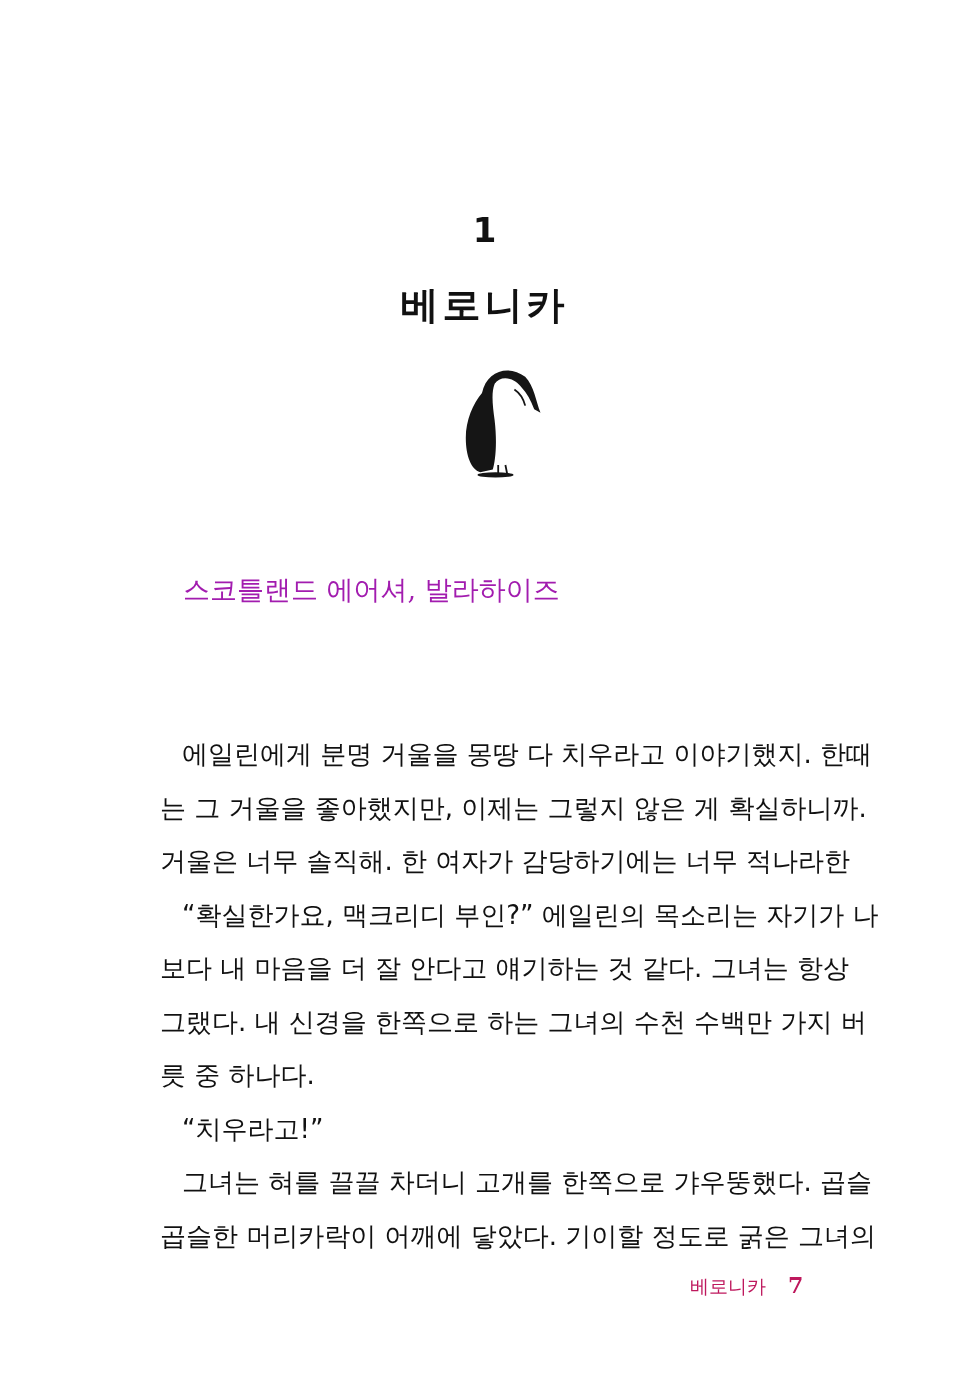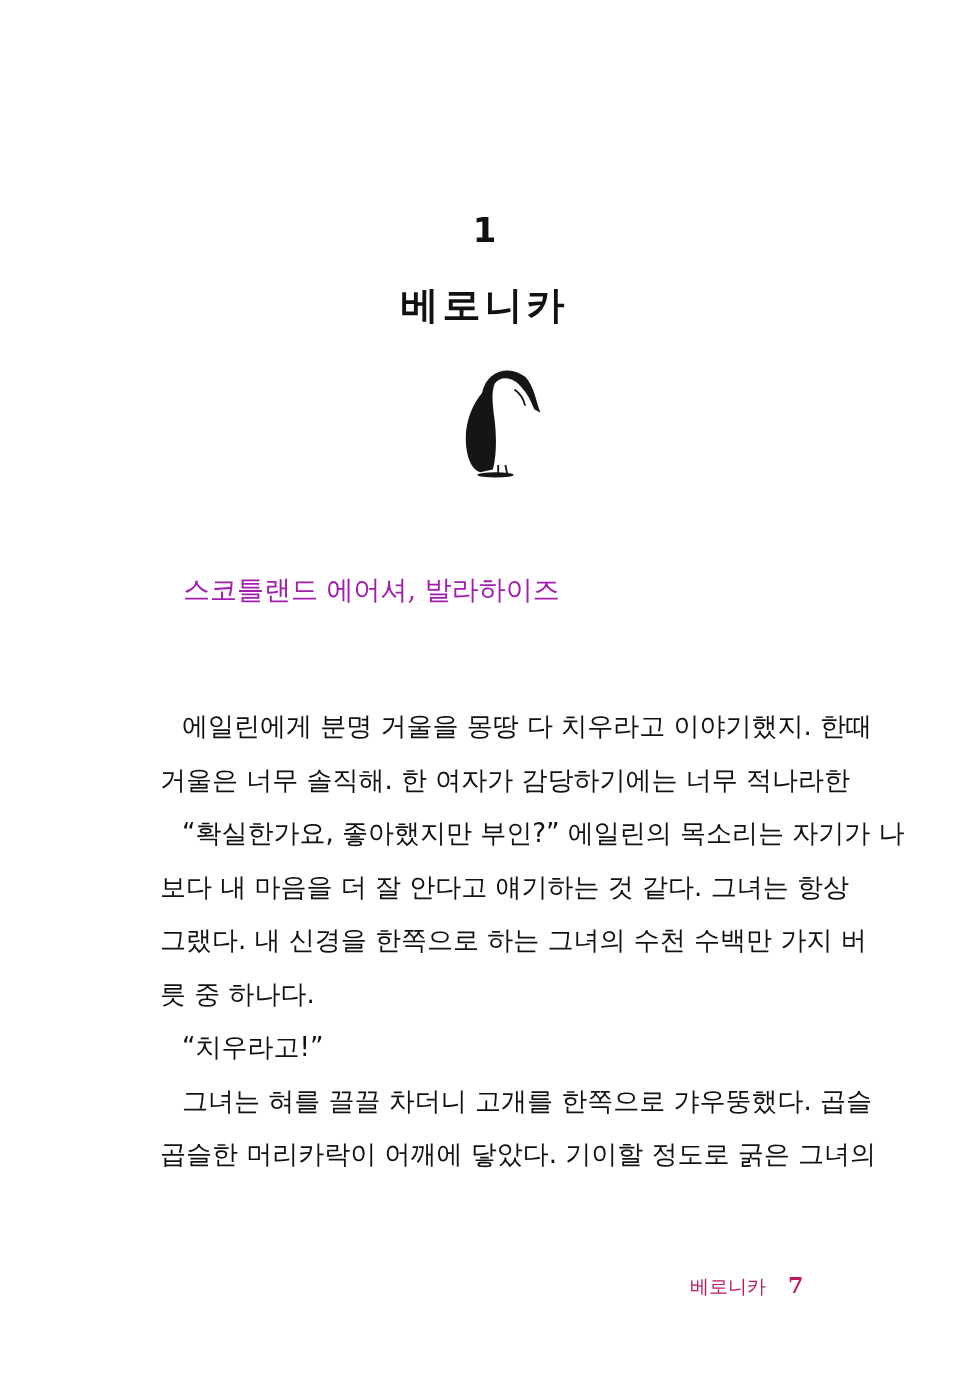--- a/index.html
+++ b/index.html
@@ -12,21 +12,21 @@
     .chapter-title {
       position: absolute; left: 0; width: 969px; top: 280px; text-align: center;
       font-family: "DejaVu Sans", sans-serif; font-weight: bold; font-size: 38px; letter-spacing: 4px; color: #111;
     }
     .penguin { position: absolute; left: 455px; top: 355px; width: 90px; height: 130px; }
     .loc {
       position: absolute; left: 183px; top: 562px;
       font-family: "DejaVu Serif", serif; font-size: 27px; line-height: 55px; color: #a21caf;
     }
     .body-text {
-      position: absolute; left: 160px; top: 700px; width: 680px;
+      position: absolute; left: 160px; top: 728px; width: 680px;
       font-family: "DejaVu Sans", sans-serif; font-size: 26px; color: #111;
     }
     .line { height: 53.5px; line-height: 53.5px; white-space: nowrap; text-align: justify; text-align-last: justify; }
     .line.indent { padding-left: 22px; }
     .line.last { text-align-last: left; }
     .footer {
       position: absolute; top: 1272px; left: 690px;
       font-family: "DejaVu Sans", sans-serif; font-size: 19px; color: #be185d;
     }
     .footer .num { font-family: "DejaVu Serif", serif; font-weight: bold; font-size: 22px; margin-left: 22px; }
@@ -46,22 +46,23 @@
     <path d="M48 120 L 48 130 M 56 120 L 58 130" stroke="#151515" stroke-width="2"></path>
     <ellipse cx="45" cy="131" rx="20" ry="3" fill="#151515"></ellipse>
   </svg>
 
   <div class="loc">
     <div>스코틀랜드 에어셔, 발라하이즈</div>
   </div>
 
   <div class="body-text">
     <div class="line indent">에일린에게 분명 거울을 몽땅 다 치우라고 이야기했지. 한때</div>
+    <div class="line">는 그 거울을 좋아했지만, 이제는 그렇지 않은 게 확실하니까.</div>
     <div class="line">거울은 너무 솔직해. 한 여자가 감당하기에는 너무 적나라한</div>
-    <div class="line indent">“확실한가요, 좋아했지만 부인?” 에일린의 목소리는 자기가 나</div>
+    <div class="line indent">“확실한가요, 맥크리디 부인?” 에일린의 목소리는 자기가 나</div>
     <div class="line">보다 내 마음을 더 잘 안다고 얘기하는 것 같다. 그녀는 항상</div>
     <div class="line">그랬다. 내 신경을 한쪽으로 하는 그녀의 수천 수백만 가지 버</div>
     <div class="line last">릇 중 하나다.</div>
     <div class="line indent last">“치우라고!”</div>
     <div class="line indent">그녀는 혀를 끌끌 차더니 고개를 한쪽으로 갸우뚱했다. 곱슬</div>
     <div class="line">곱슬한 머리카락이 어깨에 닿았다. 기이할 정도로 굵은 그녀의</div>
   </div>
 
   <div class="footer">
     <span>베로니카</span><span class="num">7</span>

